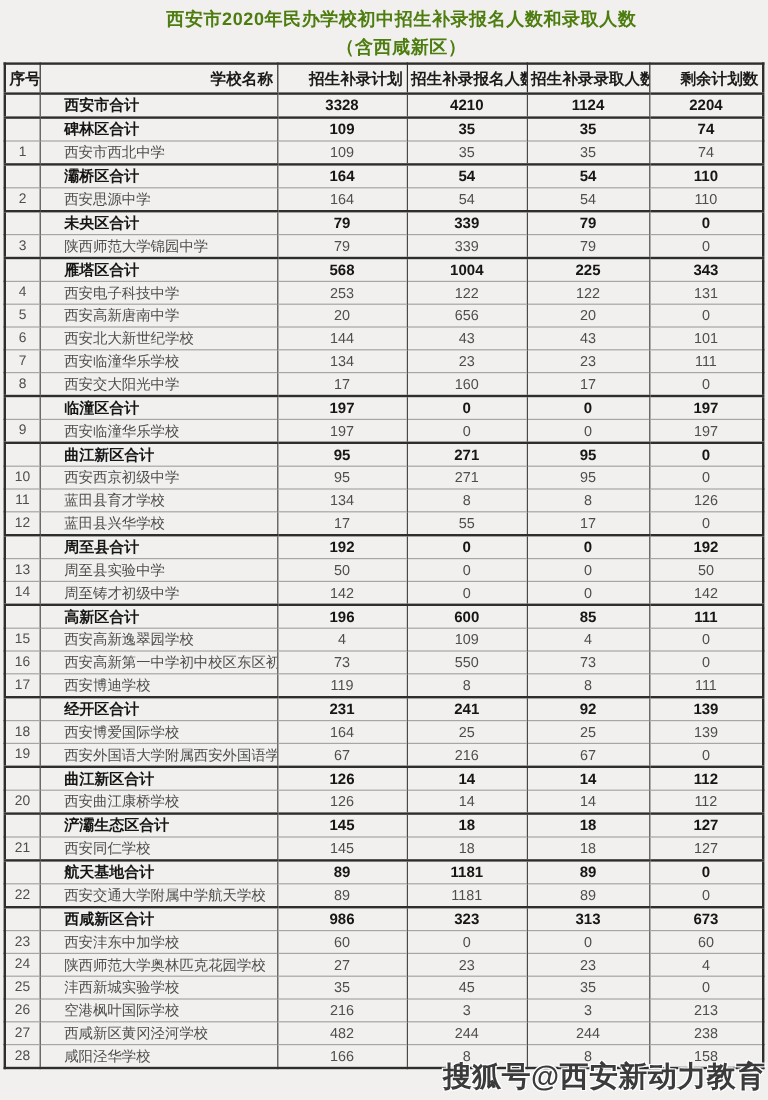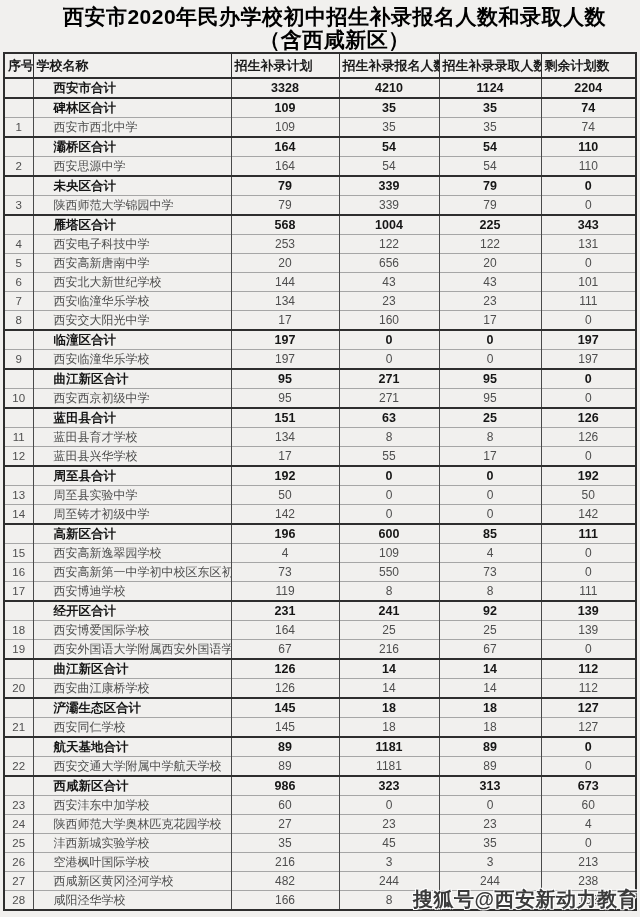--- a/index.html
+++ b/index.html
@@ -12,24 +12,24 @@
     background: #f1f0ee;
     font-family: "Liberation Sans", sans-serif;
     overflow: hidden;
     position: relative;
   }
   .title-block {
     padding-top: 5px;
     text-align: center;
   }
   .title-line {
-    font-size: 21px;
+    font-size: 15px;
     line-height: 23px;
     font-weight: bold;
-    color: #000000;
+    color: #4d7c0f;
     letter-spacing: 0.5px;
     margin-left: 29px;
   }
   table.data-table {
     border-collapse: collapse;
     table-layout: fixed;
     width: 634px;
     margin: 1px 2px 0 3px;
     border: 2px solid #2e2e2e;
     background: transparent;
@@ -40,21 +40,21 @@
     white-space: nowrap;
     padding: 0 3px;
   }
   th {
     border: 1px solid #2e2e2e;
     border-bottom: 2px solid #2e2e2e;
     height: 25px;
     font-size: 13px;
     font-weight: bold;
     color: #1b1b1b;
-    text-align: left;
+    text-align: right;
   }
   td {
     border-left: 1px solid #4a4a4a;
     border-right: 1px solid #4a4a4a;
     border-top: 1px solid #a6a6a6;
     height: 18.5px;
     font-size: 12px;
     color: #4e4e4e;
     text-align: center;
     line-height: 18px;
@@ -70,21 +70,21 @@
   .w-c0 { width: 29px; }
   .w-c1 { width: 198px; }
   .w-c2 { width: 108px; }
   .w-c3 { width: 100px; }
   .w-c4 { width: 102px; }
   .w-c5 { width: auto; }
   .watermark {
     position: absolute;
     right: 2px;
     bottom: 4px;
-    font-size: 20px;
+    font-size: 24px;
     font-weight: bold;
     color: #3b3b3b;
     letter-spacing: 0.5px;
     text-shadow:
       -1px -1px 0 #fdfdfd,
        1px -1px 0 #fdfdfd,
       -1px  1px 0 #fdfdfd,
        1px  1px 0 #fdfdfd;
     pointer-events: none;
     margin-top: 44px;
@@ -239,28 +239,20 @@
         <td class="c5 w-c5">0</td>
       </tr>
       <tr>
         <td class="c0 w-c0">10</td>
         <td class="c1 w-c1">西安西京初级中学</td>
         <td class="c2 w-c2">95</td>
         <td class="c3 w-c3">271</td>
         <td class="c4 w-c4">95</td>
         <td class="c5 w-c5">0</td>
       </tr>
-      <tr class="total">
-        <td class="c0 w-c0"></td>
-        <td class="c1 w-c1">蓝田县合计</td>
-        <td class="c2 w-c2">151</td>
-        <td class="c3 w-c3">63</td>
-        <td class="c4 w-c4">25</td>
-        <td class="c5 w-c5">126</td>
-      </tr>
       <tr>
         <td class="c0 w-c0">11</td>
         <td class="c1 w-c1">蓝田县育才学校</td>
         <td class="c2 w-c2">134</td>
         <td class="c3 w-c3">8</td>
         <td class="c4 w-c4">8</td>
         <td class="c5 w-c5">126</td>
       </tr>
       <tr>
         <td class="c0 w-c0">12</td>

